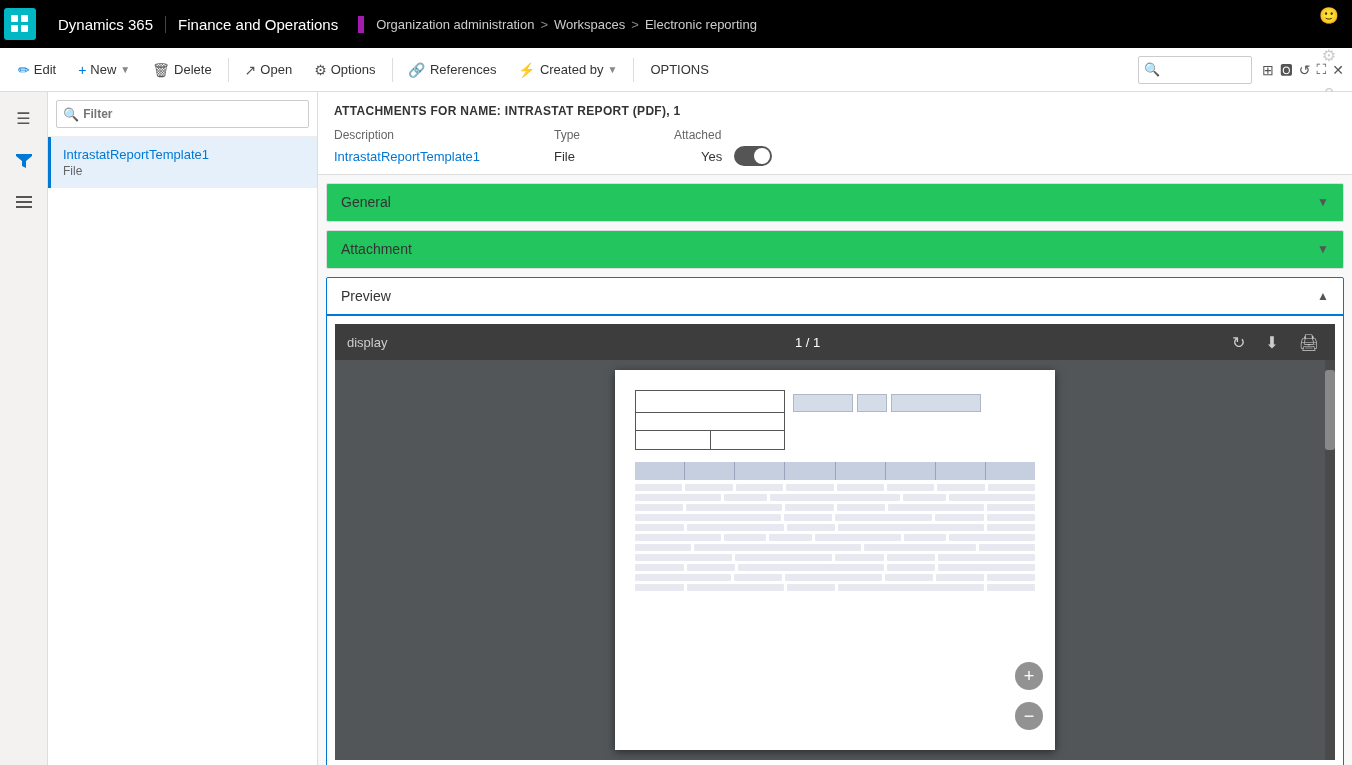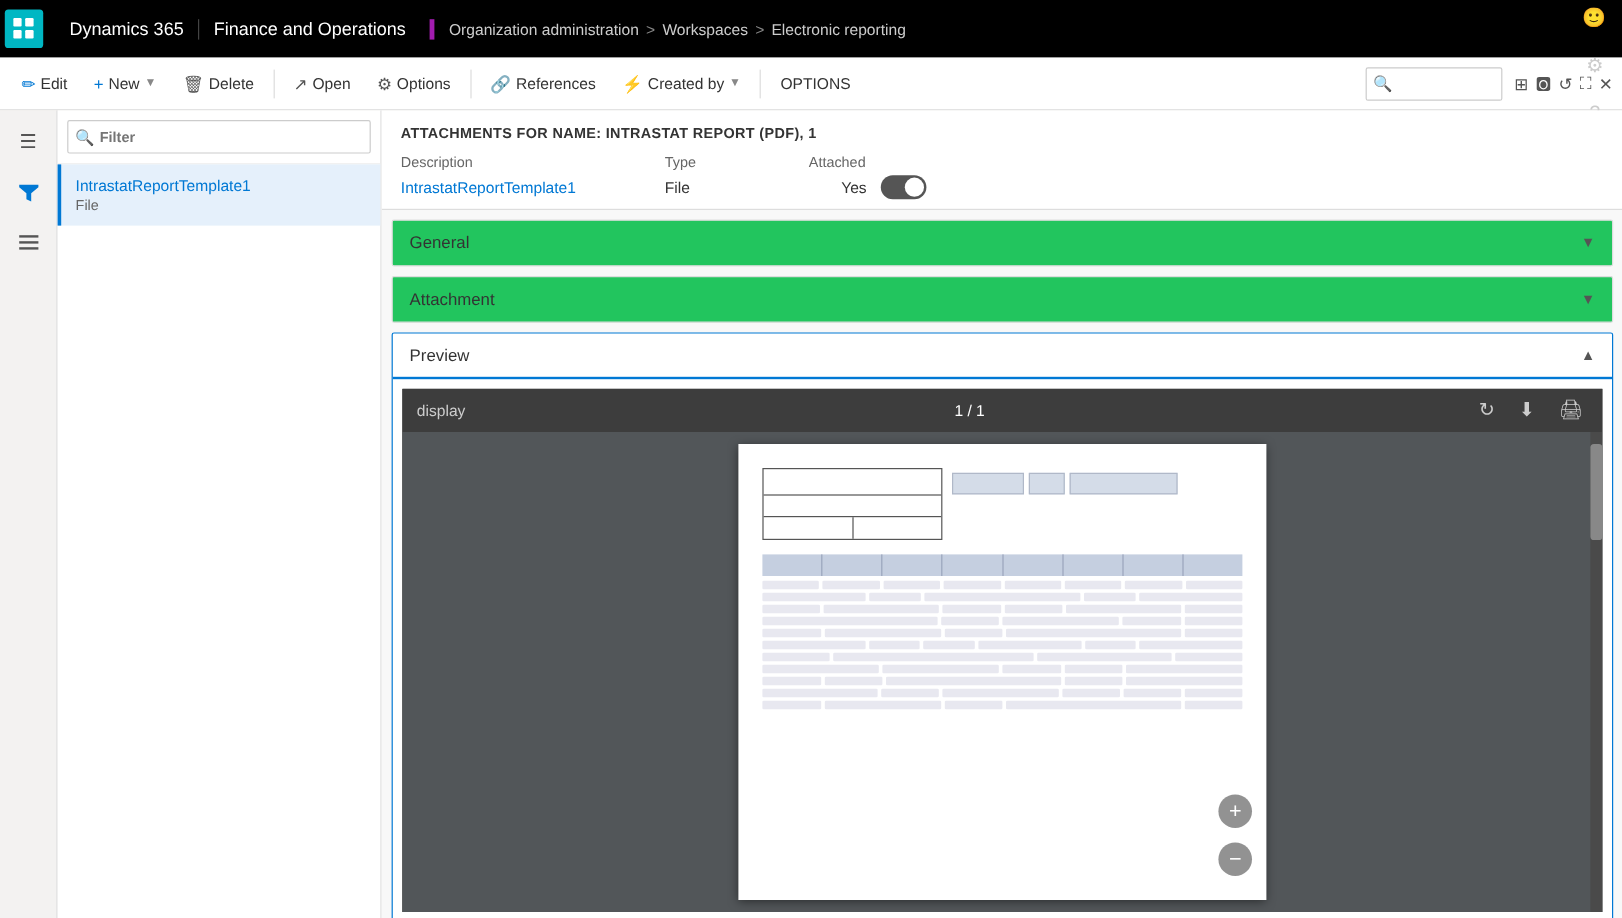--- a/index.html
+++ b/index.html
@@ -32,21 +32,21 @@
       padding: 0 12px;
       border-right: 1px solid #444;
       margin-right: 12px;
       white-space: nowrap;
     }
     .top-nav .finance-title {
       color: white;
       font-size: 15px;
       font-weight: 300;
       padding-right: 20px;
-      border-right: 4px solid #a21caf;
+      border-right: 6px solid #a21caf;
       margin-right: 12px;
       white-space: nowrap;
     }
     .top-nav .breadcrumb {
       display: flex;
       align-items: center;
       flex: 1;
       color: #ccc;
       font-size: 13px;
     }
@@ -279,21 +279,21 @@
       justify-content: space-between;
       padding: 10px 14px;
       border-bottom: 2px solid #0078d4;
       font-size: 14px;
       font-weight: 500;
       color: #333;
     }
 
     
     .pdf-viewer {
-      background: #000000;
+      background: #ef4444;
       flex: 1;
       display: flex;
       flex-direction: column;
       overflow: hidden;
       margin: 8px;
     }
     .pdf-toolbar {
       background: #3d3d3d;
       height: 36px;
       display: flex;

